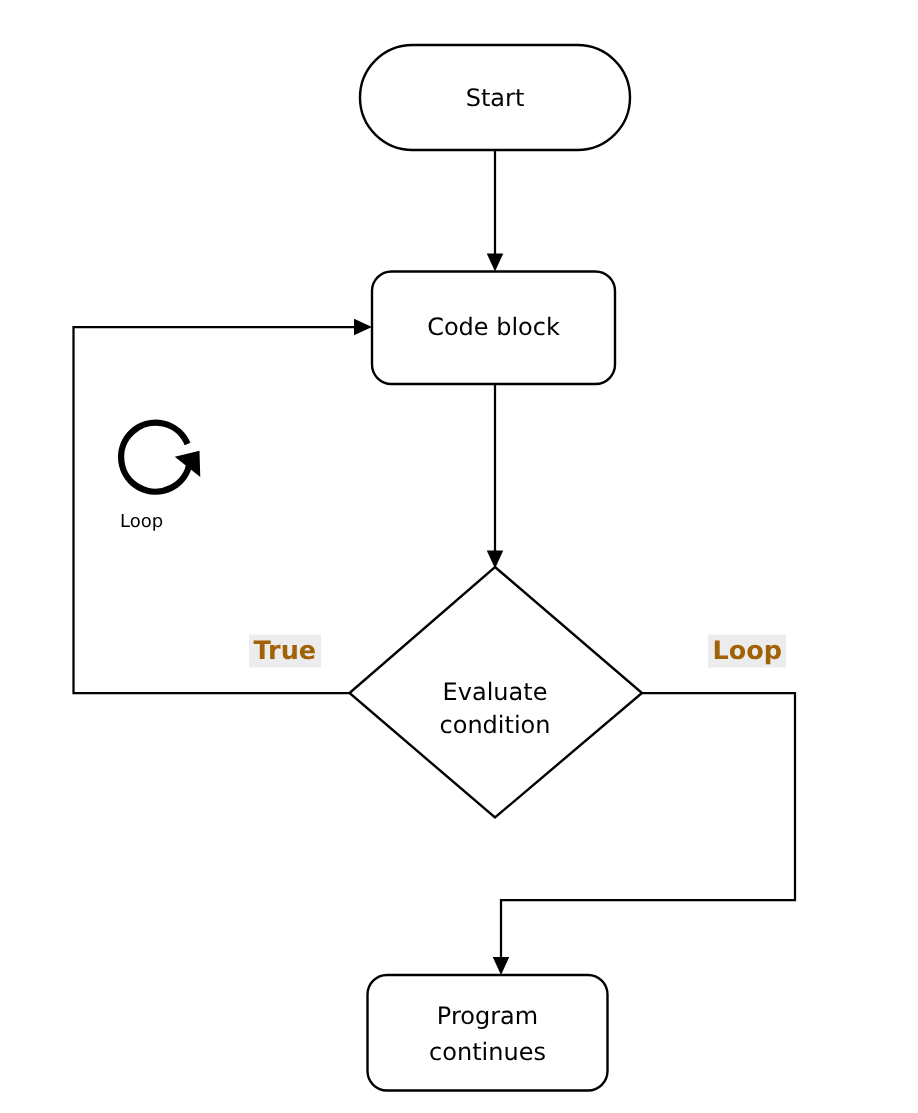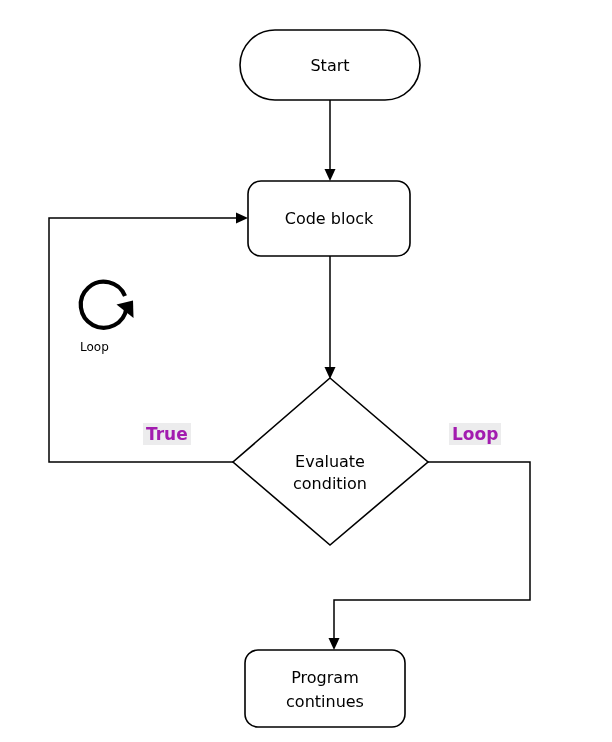--- a/index.html
+++ b/index.html
@@ -56,25 +56,26 @@
   }
   .loop-icon-arrow {
     fill: #000000;
     stroke: none;
   }
   .branch-label {
     position: absolute;
     font-family: "DejaVu Sans", sans-serif;
     font-size: 17px;
     font-weight: bold;
-    color: #a21caf;
+    color: #a16207;
     background: #ececed;
     padding: 1px 3px;
     white-space: nowrap;
     line-height: 1.2;
+    margin-left: 23px;
   }
   #label-true {
     left: 143px;
     top: 423px;
   }
   #label-false {
     left: 449px;
     top: 423px;
   }
   .loop-text {

